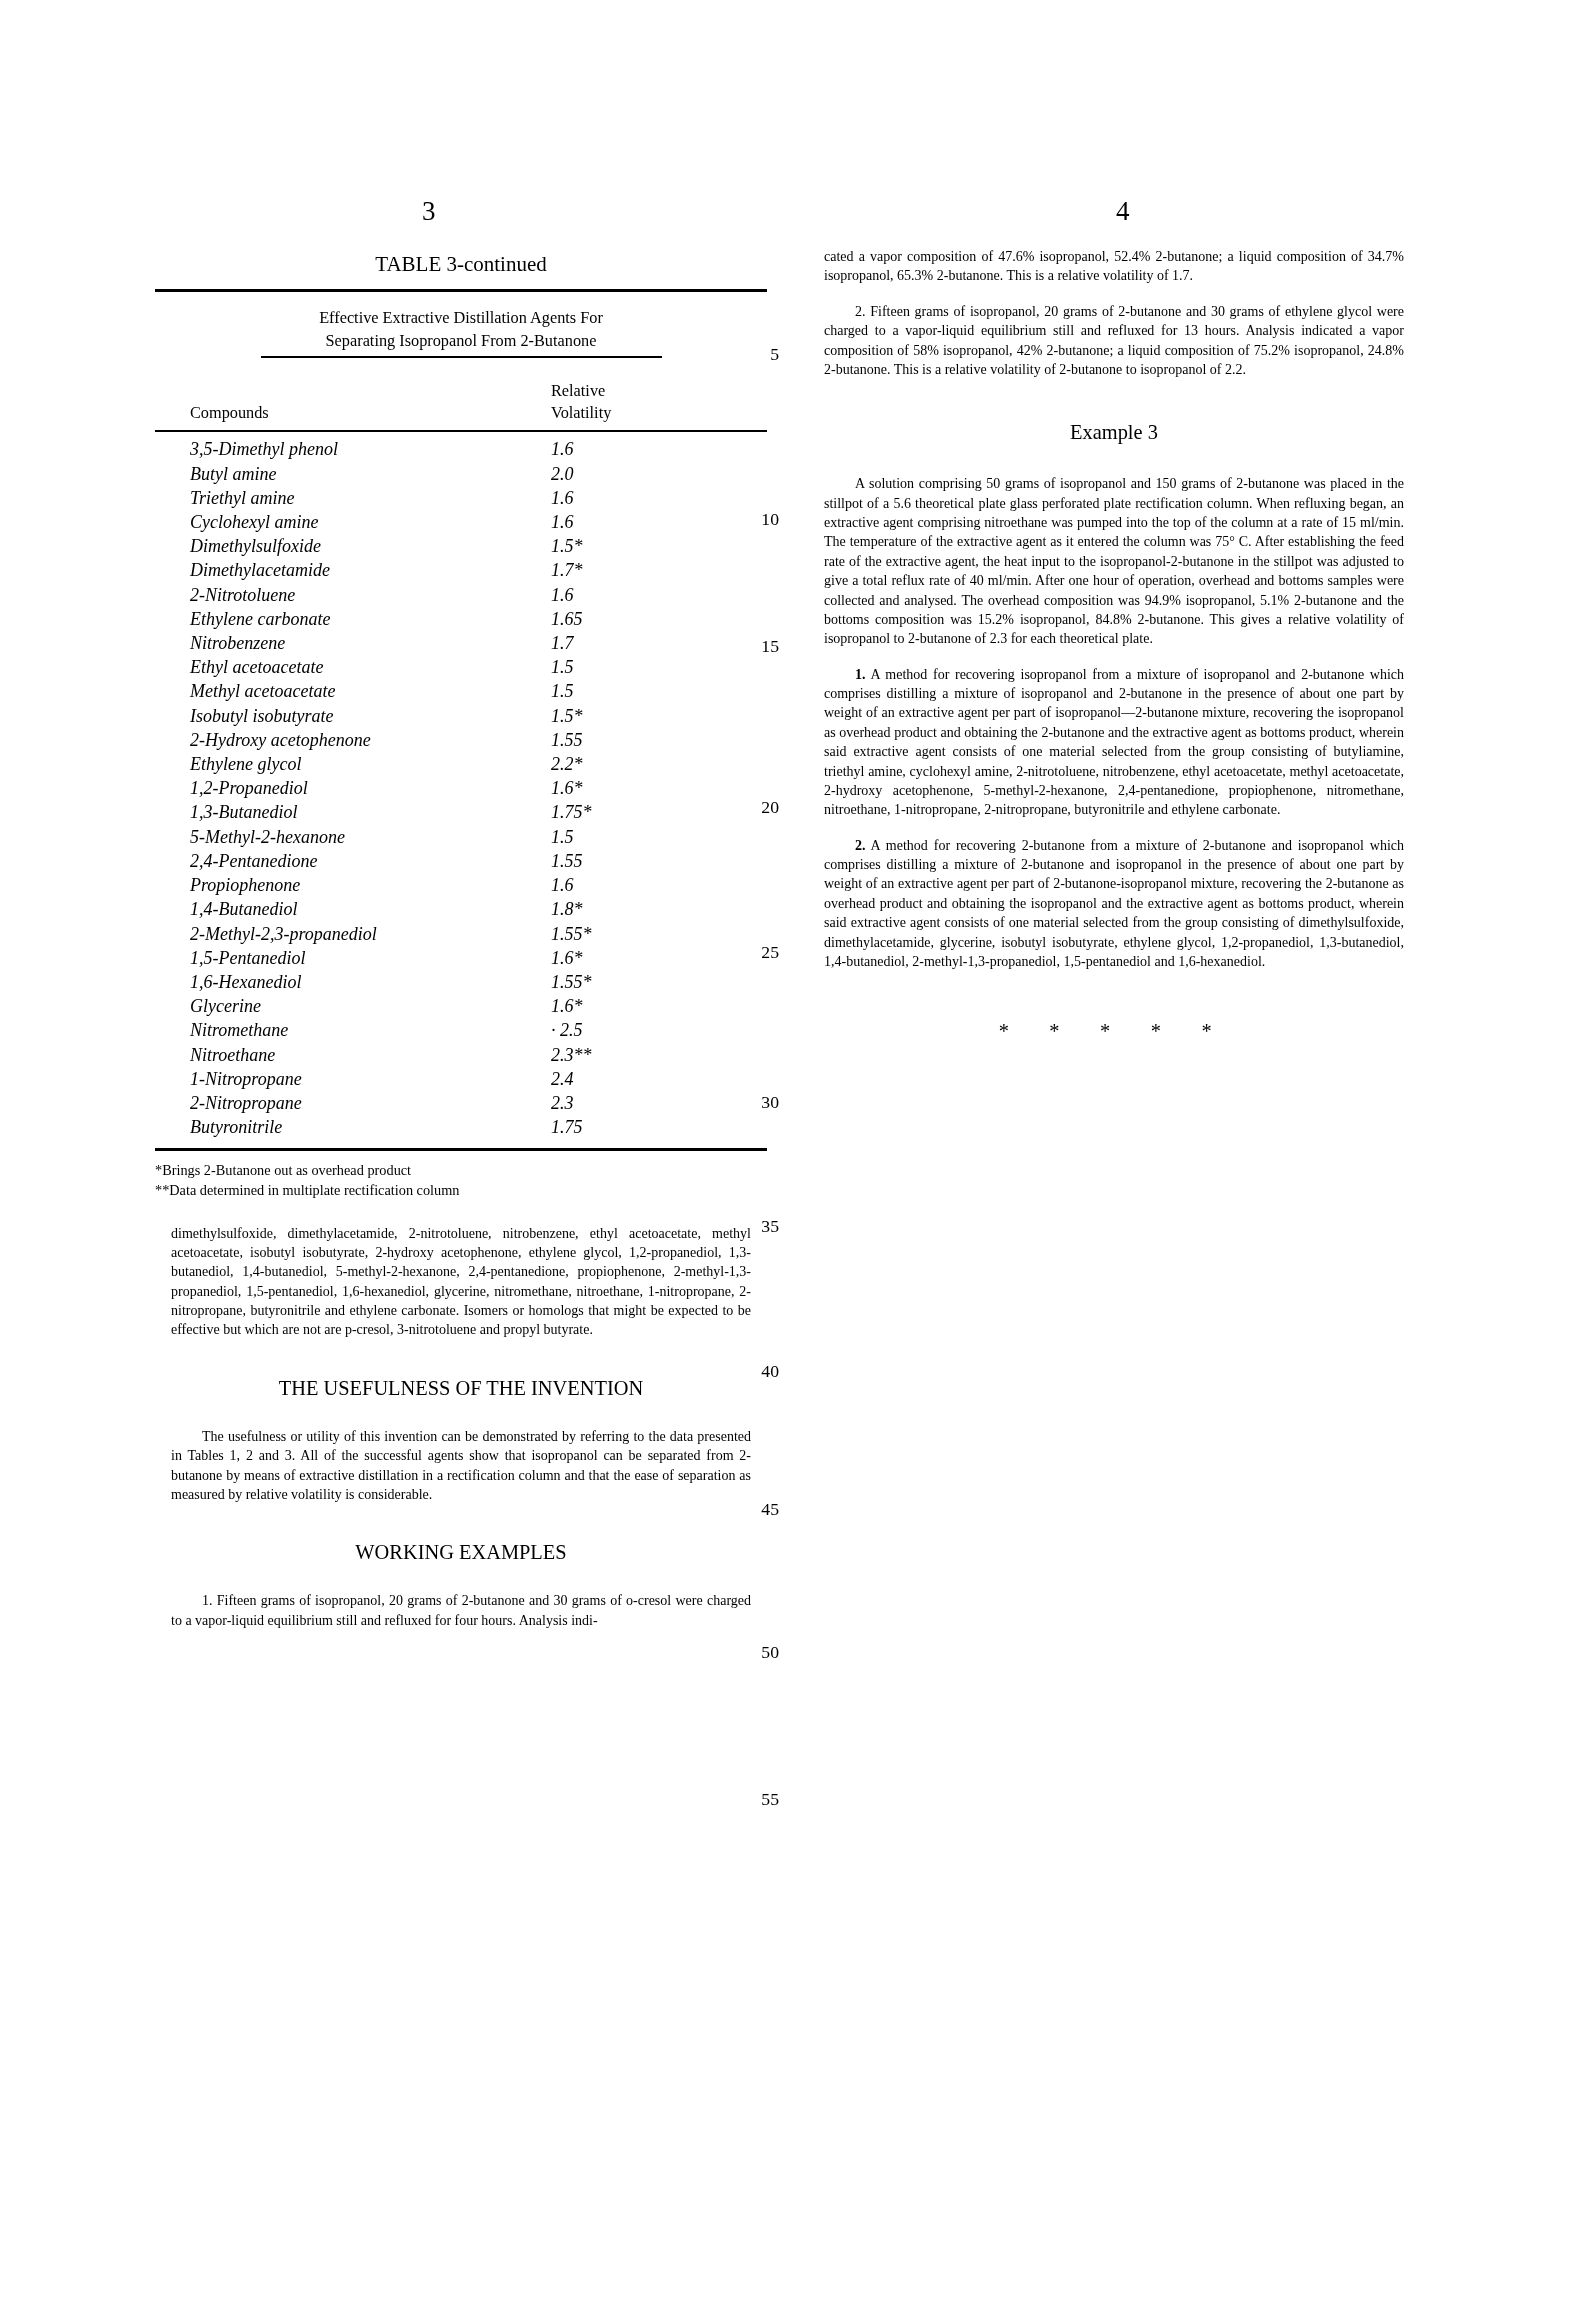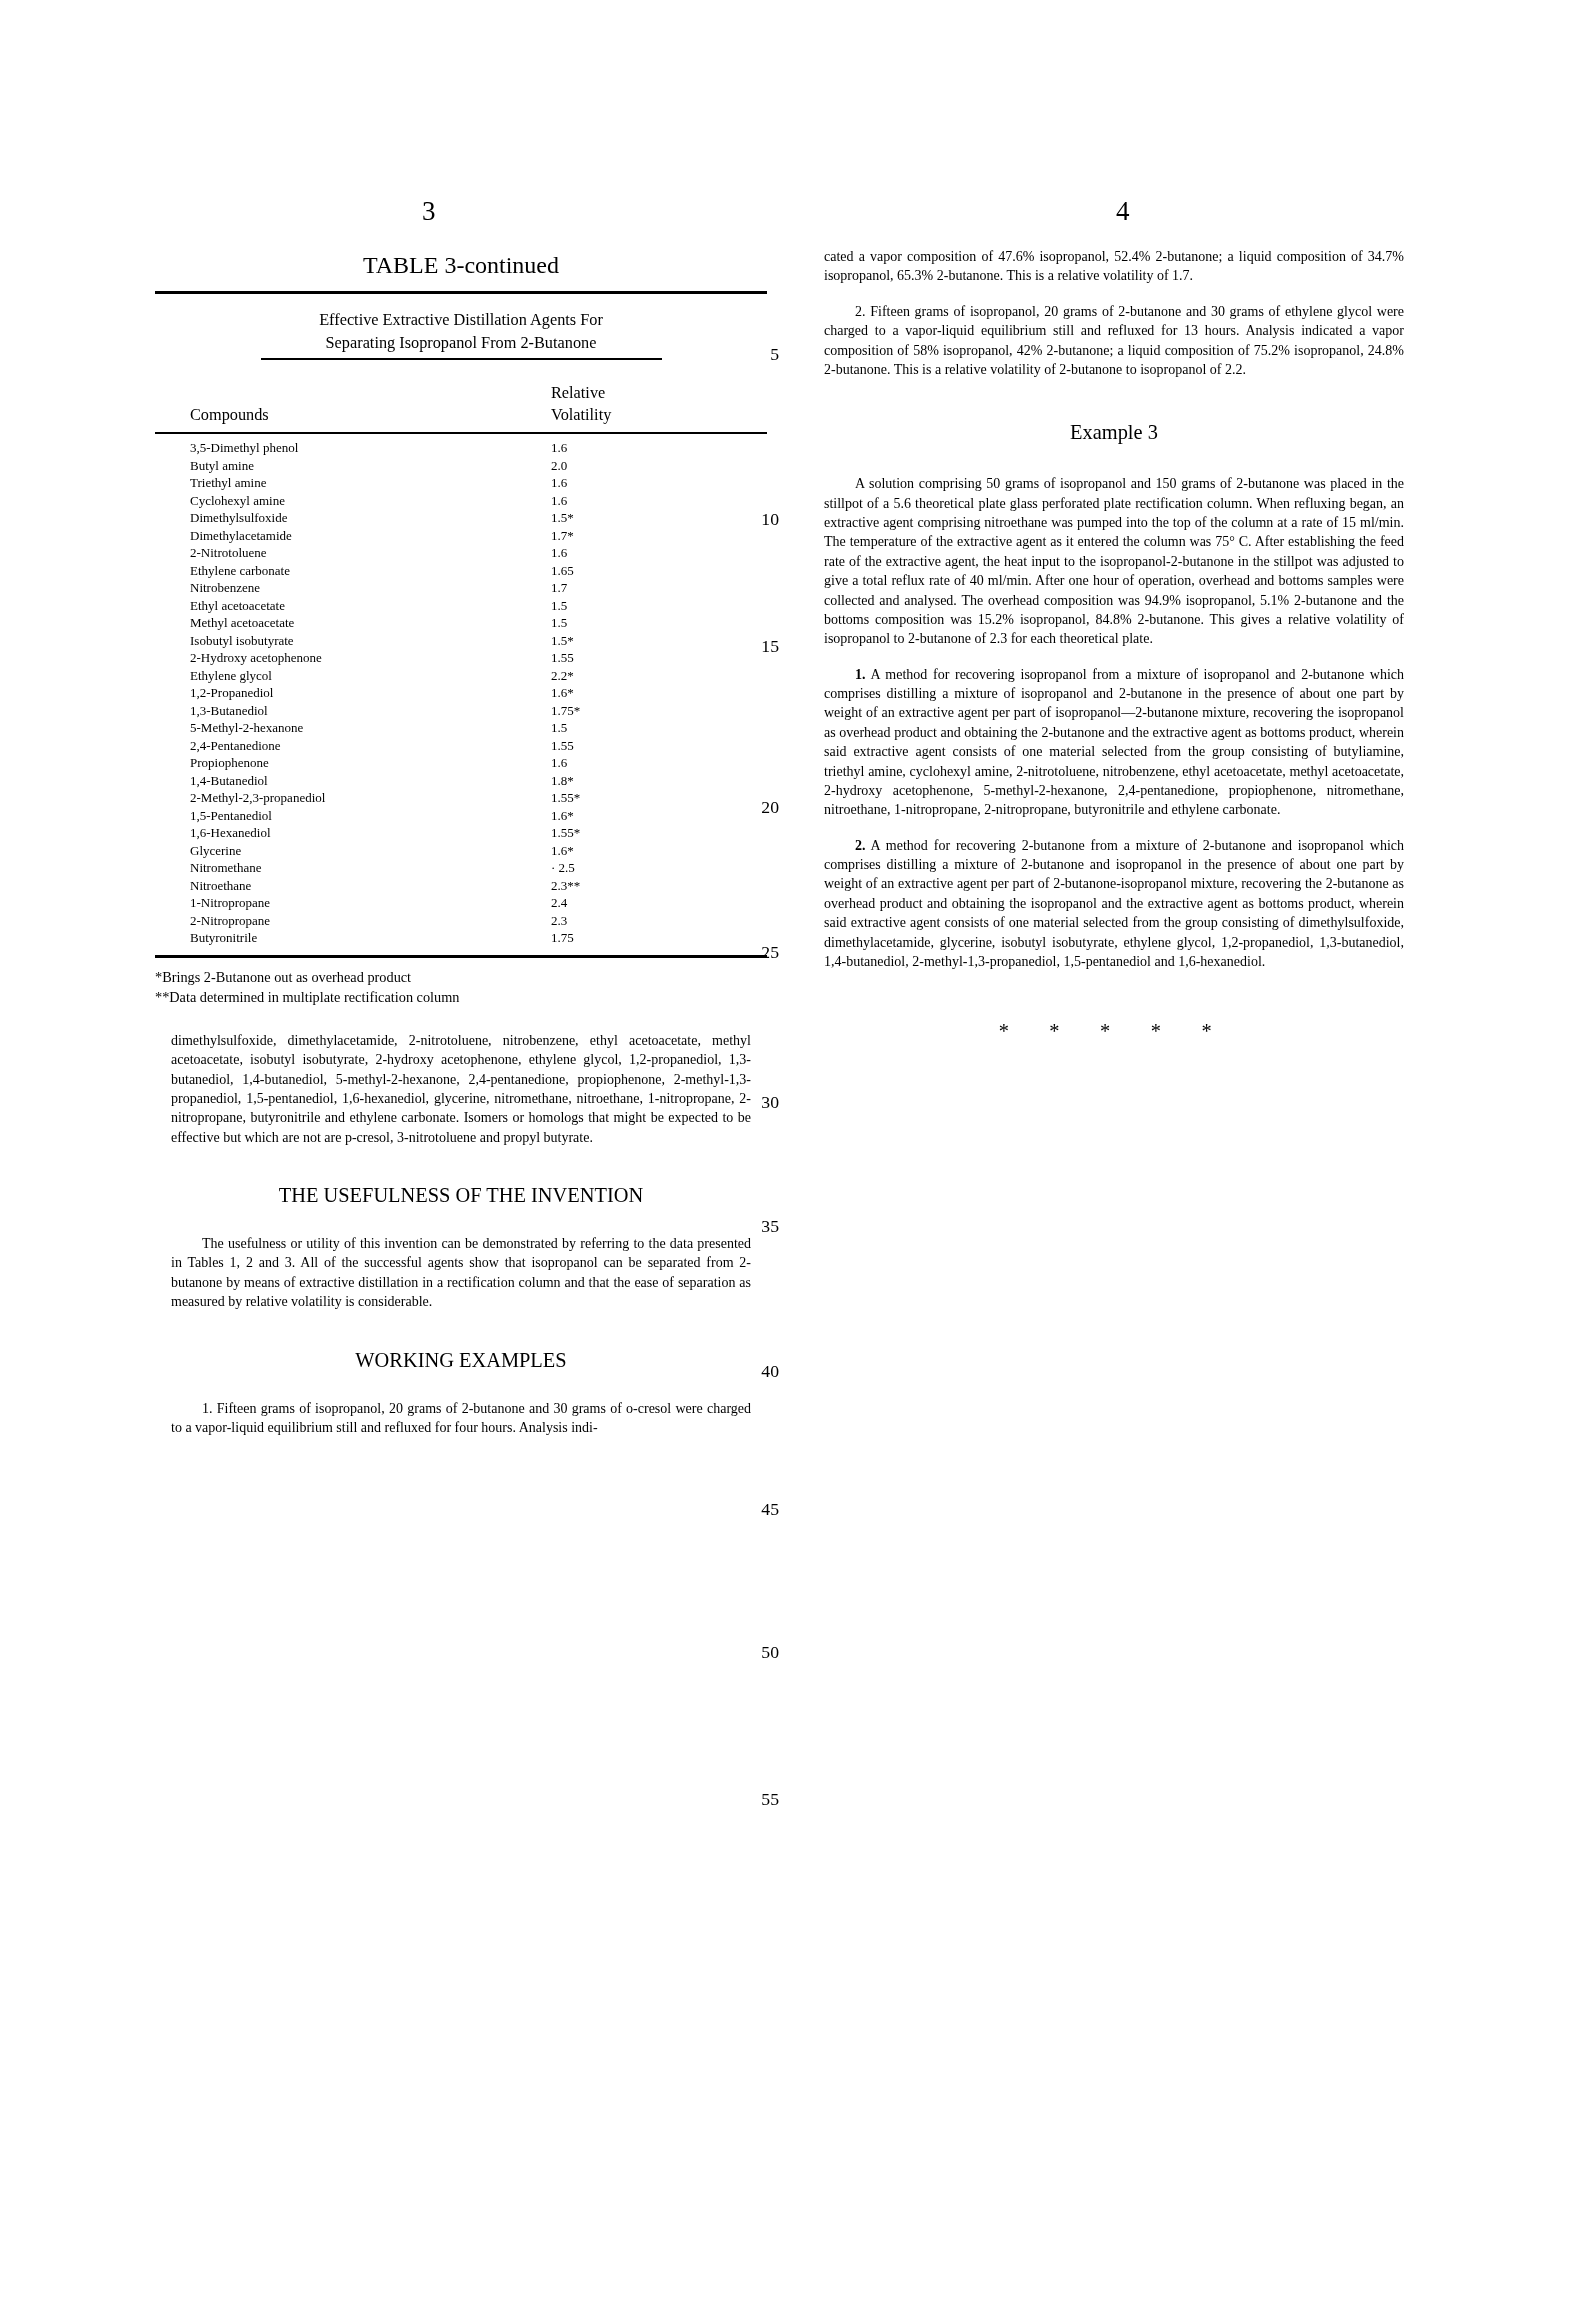--- a/index.html
+++ b/index.html
@@ -56,21 +56,21 @@
   .col-right {
     position: absolute;
     top: 231px;
     left: 808px;
     width: 612px;
   }
 
   
   .table-title {
     text-align: center;
-    font-size: 24px;
+    font-size: 21px;
     margin-bottom: 12.2px;
   }
   .rule-thick {
     border-top: 3.4px solid #000;
     width: 100%;
     margin: 0 0 15px 0;
   }
   .rule-thin {
     border-top: 2px solid #000;
     width: 401px;
@@ -94,22 +94,23 @@
   .tbl-head .c-vol {
     line-height: 1.32;
   }
   .tbl-rule-head {
     border-top: 2px solid #000;
     width: 100%;
     margin-top: 6.8px;
     margin-bottom: 5.4px;
   }
   .tbl-body {
-    font-size: 13px;
+    font-size: 18px;
     line-height: 1.345;
+    font-style: italic;
   }
   .tbl-row {
     display: flex;
   }
   .tbl-row .c-compound {
     width: 361px;
     padding-left: 35px;
   }
   .tbl-row .c-vol {
     white-space: pre;

